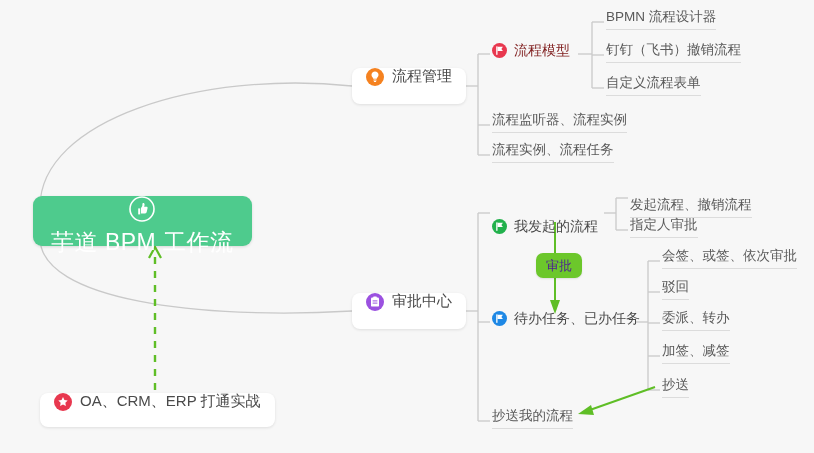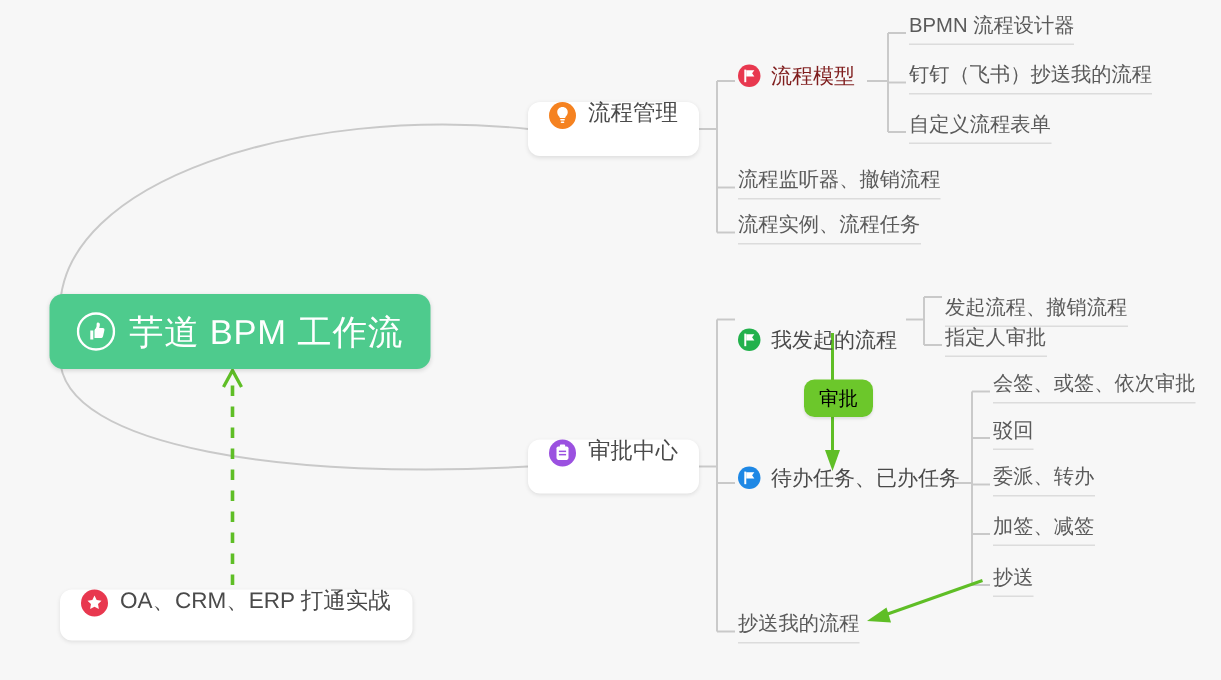--- a/index.html
+++ b/index.html
@@ -65,21 +65,21 @@
   }
   .ico svg{display:block;}
   .ico-lg{width:26px;height:26px;}
   .ico-md{width:18px;height:18px;}
   .ico-sm{width:15px;height:15px;}
 
   
   .badge{
     position:absolute;
     background:#6CC72B;
-    color:#000000;
+    color:#4c1d95;
     border-radius:7px;
     font-size:13px;
     padding:6px 10px;
     line-height:1;
     white-space:nowrap;
     box-shadow:0 1px 2px rgba(0,0,0,.10);
     z-index:5;
   }
 </style>
 </head>
@@ -135,21 +135,21 @@
       <line x1="555" y1="222" x2="555" y2="305" stroke="#5FBE26" stroke-width="2"></line>
       <path d="M555,314 L550,300 L560,300 Z" fill="#5FBE26"></path>
     </g>
 
     <g>
       <line x1="655" y1="387" x2="587" y2="411" stroke="#5FBE26" stroke-width="2"></line>
       <path d="M578,414 L591,405 L594,415 Z" fill="#5FBE26"></path>
     </g>
   </svg>
 
-  <div class="root-node" style="left:33px;top:196px;">
+  <div class="root-node" style="left:33px;top:196px;flex-direction:column;">
     <span class="ico ico-lg">
       <svg viewBox="0 0 26 26" width="26" height="26">
         <circle cx="13" cy="13" r="12" fill="none" stroke="#ffffff" stroke-width="1.6"></circle>
         <path d="M9.2 12.4h2.0v6.0H9.2z" fill="#ffffff"></path>
         <path d="M12.0 12.2c0-.4.6-1.0 1.0-1.6.5-.8.4-1.7.4-2.5 0-.7.4-1.1 1.0-1.1.7 0 1.2.6 1.2 1.5 0 .8-.3 1.6-.5 2.2h2.4c.8 0 1.3.6 1.1 1.4l-.9 4.0c-.2.8-.8 1.3-1.6 1.3h-4.1z" fill="#ffffff"></path>
       </svg>
     </span>
     <span class="root-label">芋道 BPM 工作流</span>
   </div>
 
@@ -168,33 +168,33 @@
     <span class="ico ico-sm" style="background:#E8384F;">
       <svg viewBox="0 0 15 15" width="15" height="15">
         <rect x="4.2" y="3.4" width="1.3" height="8.4" fill="#fff"></rect>
         <path d="M5.5 3.8h5.4l-1.5 2.1 1.5 2.1H5.5z" fill="#fff"></path>
       </svg>
     </span>
     <span class="leaf-label" style="font-size:14px;color:#7f1d1d;">流程模型</span>
   </div>
 
   <div class="leaf-node underline" style="left:492px;top:113px;">
-    <span class="leaf-label">流程监听器、撤销流程</span>
+    <span class="leaf-label">流程监听器、流程实例</span>
   </div>
 
   <div class="leaf-node underline" style="left:492px;top:143px;">
     <span class="leaf-label">流程实例、流程任务</span>
   </div>
 
   <div class="leaf-node underline" style="left:606px;top:10px;">
     <span class="leaf-label">BPMN 流程设计器</span>
   </div>
 
   <div class="leaf-node underline" style="left:606px;top:43px;">
-    <span class="leaf-label">钉钉（飞书）抄送我的流程</span>
+    <span class="leaf-label">钉钉（飞书）撤销流程</span>
   </div>
 
   <div class="leaf-node underline" style="left:606px;top:76px;">
     <span class="leaf-label">自定义流程表单</span>
   </div>
 
   <div class="card-node" style="left:352px;top:293px;">
     <span class="ico ico-md" style="background:#9B51E0;">
       <svg viewBox="0 0 18 18" width="18" height="18">
         <rect x="5.0" y="4.6" width="8.0" height="9.0" rx="1.2" fill="#fff"></rect>

